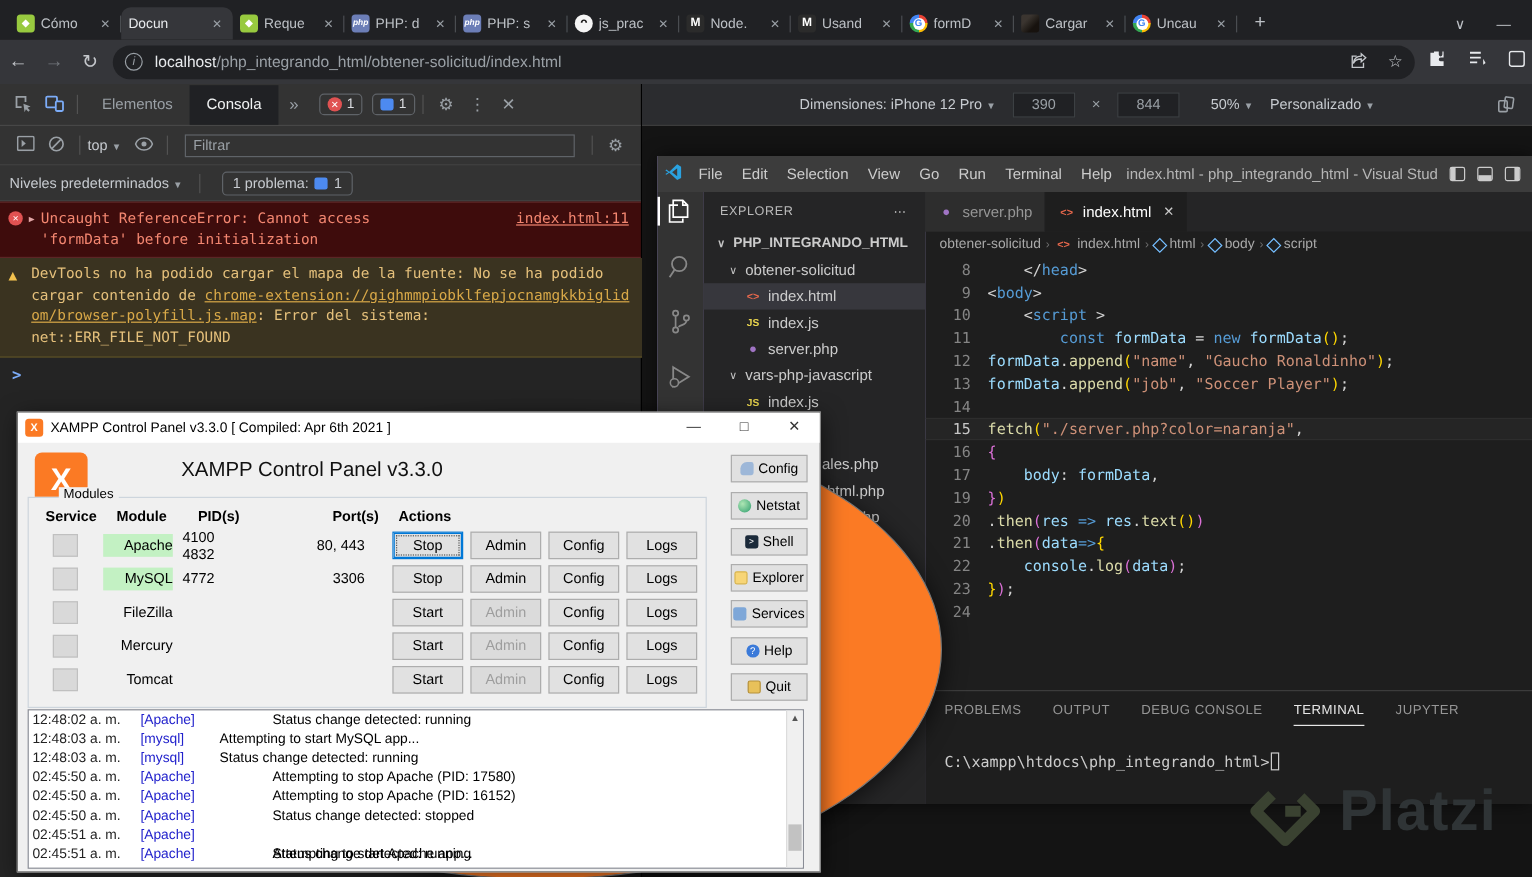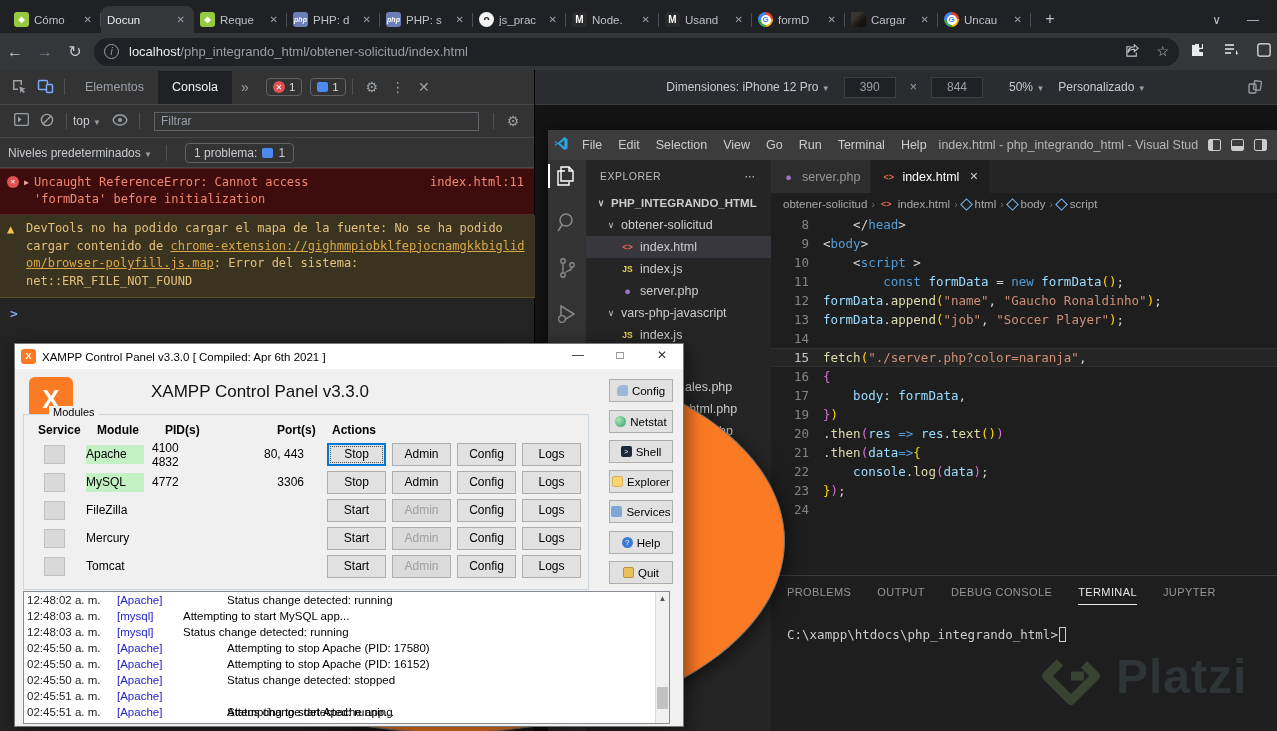--- a/index.html
+++ b/index.html
@@ -56,36 +56,36 @@
   .dd { font-size:12px; color:#c7cbd0; }
   .dd .ar { font-size:8px; color:#9aa0a6; }
   .filter { flex:1; height:19px; margin:0 8px; background:transparent; border:1px solid #5f6368; color:#e8eaed; font-size:12px; padding:0 6px; font-family:"Liberation Sans",sans-serif; }
   .filter::placeholder { color:#9aa0a6; }
   .chip { display:flex; align-items:center; gap:5px; border:1px solid #5f6368; border-radius:4px; padding:2px 8px; font-size:12px; color:#c7cbd0; margin-left:12px; }
   .conmono { font-family:"DejaVu Sans Mono", monospace; font-size:12px; }
   .con-error { position:relative; background:#3e0c0c; border-top:1px solid #5c2626; border-bottom:1px solid #5c2626; color:#f48771; padding:5px 8px 6px 26px; line-height:17px; }
   .con-error .ico { position:absolute; left:7px; top:7px; width:12px; height:12px; border-radius:50%; background:#e05252; color:#fff; font-size:8px; text-align:center; line-height:12px; }
   .con-error .tri { position:absolute; left:24px; top:5px; font-size:8px; color:#e3a6a6; }
   .con-error .body { padding-left:8px; }
-  .con-error a { color:#f48771; }
+  .con-error a { color:#f48771; text-decoration:underline; }
   .con-error .src { position:absolute; right:10px; top:5px; }
   .con-warn { position:relative; background:#3a3320; border-bottom:1px solid #5a5026; color:#e5c07b; padding:5px 10px 7px 26px; line-height:17.5px; width:535px; }
   .con-warn .ico { position:absolute; left:7px; top:6px; color:#f2c14e; font-size:12px; }
   .con-warn a { color:#d9a948; text-decoration:underline; word-break:break-all; }
   .con-prompt { color:#7cacf8; font-weight:bold; padding:8px 10px; font-size:13px; }
 
   
   .rightpane { position:absolute; left:535px; top:70px; width:742px; height:661px; background:#141414; }
   .devicebar { position:absolute; left:0; top:0; width:742px; height:35px; background:#2b2c2f; border-bottom:1px solid #3c3c3c;
                display:flex; align-items:center; justify-content:center; gap:14px; color:#9aa0a6; font-size:12.5px; }
   .dim-input { width:52px; height:21px; background:#202124; border:1px solid #3c4043; color:#9aa0a6; text-align:center; font-size:12px; font-family:"Liberation Sans",sans-serif; }
   .rotate { position:absolute; right:14px; top:9px; color:#9aa0a6; font-size:14px; }
 
   
-  .vscode { position:absolute; left:13px; top:60px; width:729px; height:601px; background:#c4b5fd; box-shadow:0 0 14px rgba(0,0,0,.6); }
+  .vscode { position:absolute; left:13px; top:60px; width:729px; height:540px; background:#c4b5fd; box-shadow:0 0 14px rgba(0,0,0,.6); }
   .vs-title { height:30px; background:#3c3c3c; display:flex; align-items:center; color:#cccccc; font-size:12.5px; }
   .vs-logo { width:26px; text-align:center; }
   .vs-menu { padding:0 8px; }
   .vs-wtitle { margin-left:4px; white-space:nowrap; overflow:hidden; color:#b6b6b6; flex:1; }
   .vs-layouticons { display:flex; gap:10px; padding:0 10px; color:#cccccc; }
   .lay { width:13px; height:12px; border:1px solid #cccccc; border-radius:2px; position:relative; }
   .lay::after { content:""; position:absolute; top:0; bottom:0; left:0; width:4px; background:#cccccc; }
   .lay.b::after { top:auto; height:4px; width:100%; }
   .lay.r::after { left:auto; right:0; }
   .vs-main { position:absolute; top:30px; bottom:0; left:0; right:0; display:flex; }
@@ -138,21 +138,21 @@
   .xp-tico { width:15px; height:15px; background:#fb7a24; border-radius:3px; color:#fff; font-size:9px; font-weight:bold; text-align:center; line-height:15px; margin-right:6px; }
   .xp-ctl { margin-left:auto; display:flex; height:25px; }
   .xp-ctl span { width:42px; text-align:center; line-height:23px; font-size:12px; color:#333; }
   .xp-logo { position:absolute; left:14px; top:33px; width:44px; height:44px; background:#fb7a24; border-radius:6px; color:#fff; display:flex; align-items:center; justify-content:center; font-size:26px; font-weight:bold; }
   .xp-apptitle { position:absolute; left:60px; top:38px; width:370px; text-align:center; font-size:17px; color:#111; }
   .xp-moduleslbl { position:absolute; left:34px; top:62px; font-size:11px; background:#f0f0f0; padding:0 4px; z-index:2; }
   .xp-fieldset { position:absolute; left:8px; top:70px; width:566px; height:176px; border:1px solid #cdd5dd; background:#f0f0f0; }
   .xp-headers span { position:absolute; top:8px; font-size:12px; font-weight:bold; }
   .xp-row { position:absolute; left:0; width:566px; height:28px; }
   .xp-check { position:absolute; left:20px; top:4px; width:21px; height:19px; background:#d9d9d9; border:1px solid #c0c0c0; }
-  .xp-mod { position:absolute; left:62px; top:4px; width:58px; height:19px; font-size:12px; text-align:left; line-height:19px; }
+  .xp-mod { position:absolute; left:62px; top:4px; width:58px; height:19px; font-size:12px; text-align:right; line-height:19px; }
   .xp-mod.run { background:#c3f1c3; }
   .xp-pid { position:absolute; left:128px; top:0; font-size:12px; line-height:13.5px; padding-top:1px; }
   .xp-pid.single { line-height:27px; padding-top:0; }
   .xp-port { position:absolute; left:190px; top:0; width:90px; font-size:12px; text-align:right; line-height:27px; }
   .xbtn { position:absolute; top:2px; width:59px; height:23px; background:#e1e1e1; border:1px solid #adadad; font-size:12px; font-family:"Liberation Sans",sans-serif; color:#000; text-align:center; line-height:21px; }
   .xbtn.disabled { color:#9e9e9e; background:#dbdbdb; }
   .xbtn.focus { border:1px solid #0078d7; outline:1px dotted #555; outline-offset:-4px; box-shadow:0 0 0 1px #0078d7 inset; }
   .xp-side { position:absolute; left:594px; width:64px; height:23px; background:#e1e1e1; border:1px solid #adadad; font-size:11.5px; display:flex; align-items:center; justify-content:center; gap:4px; }
   .sico { width:11px; height:11px; border-radius:2px; flex:none; }
   .sico.wrench { background:#9db7d8; border-radius:50% 2px 2px 2px; }

